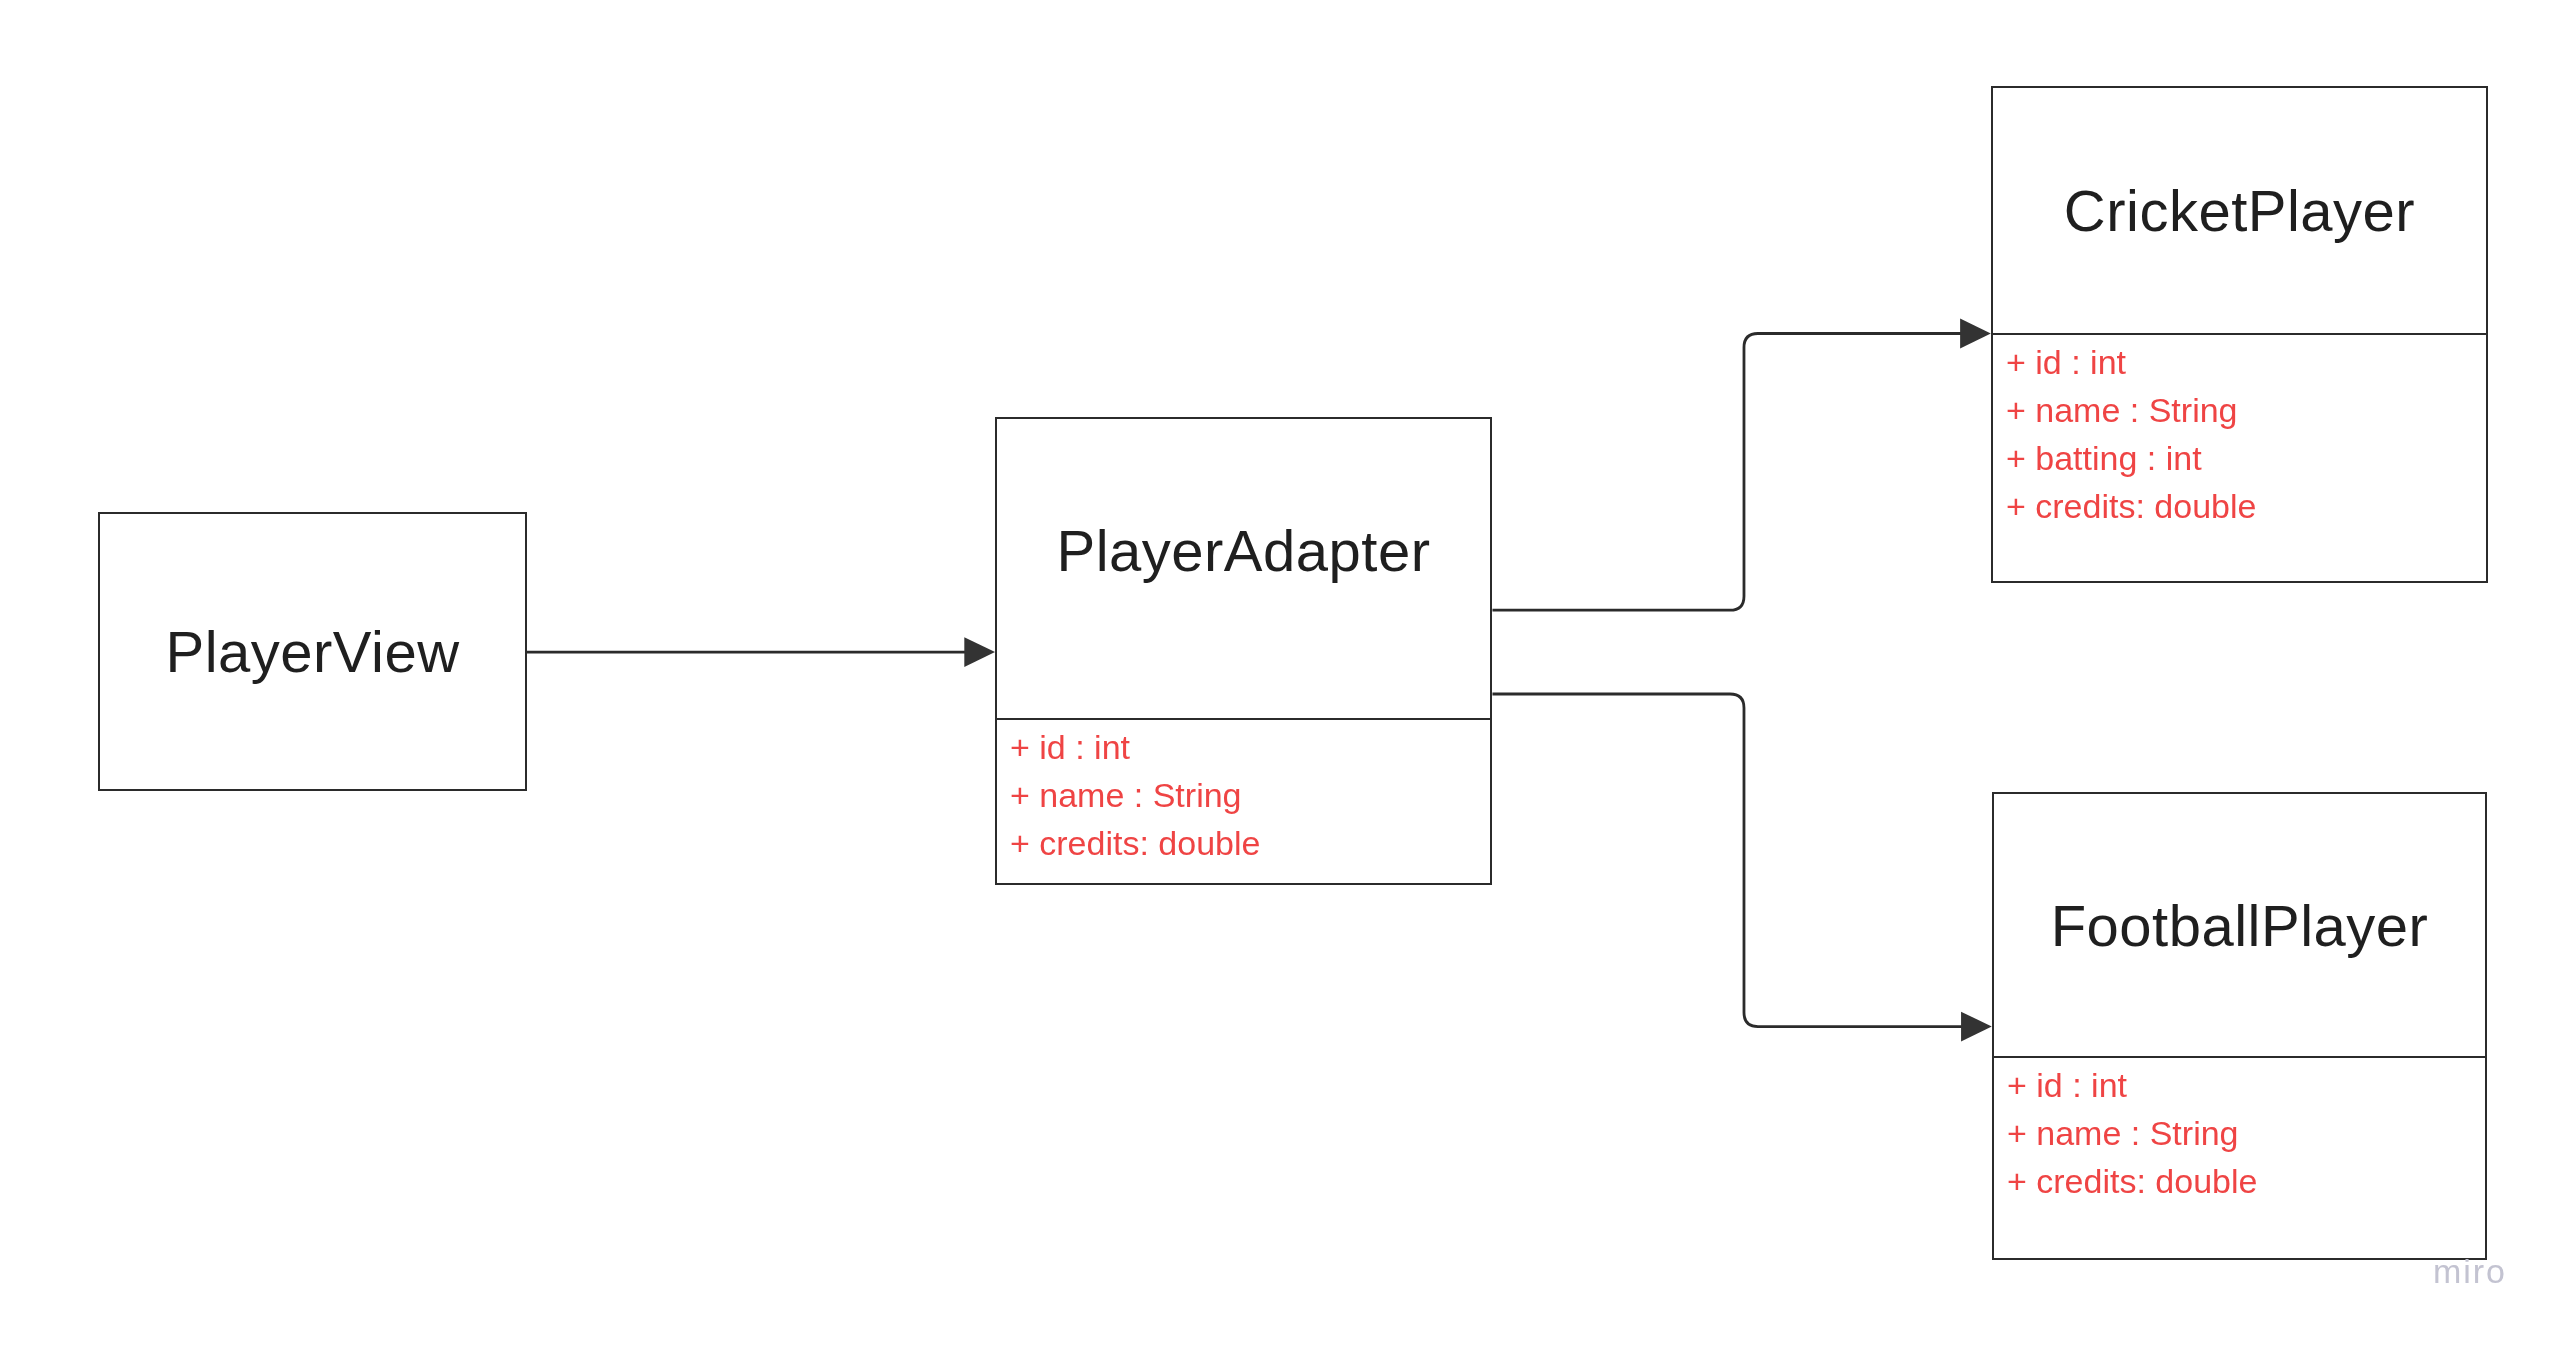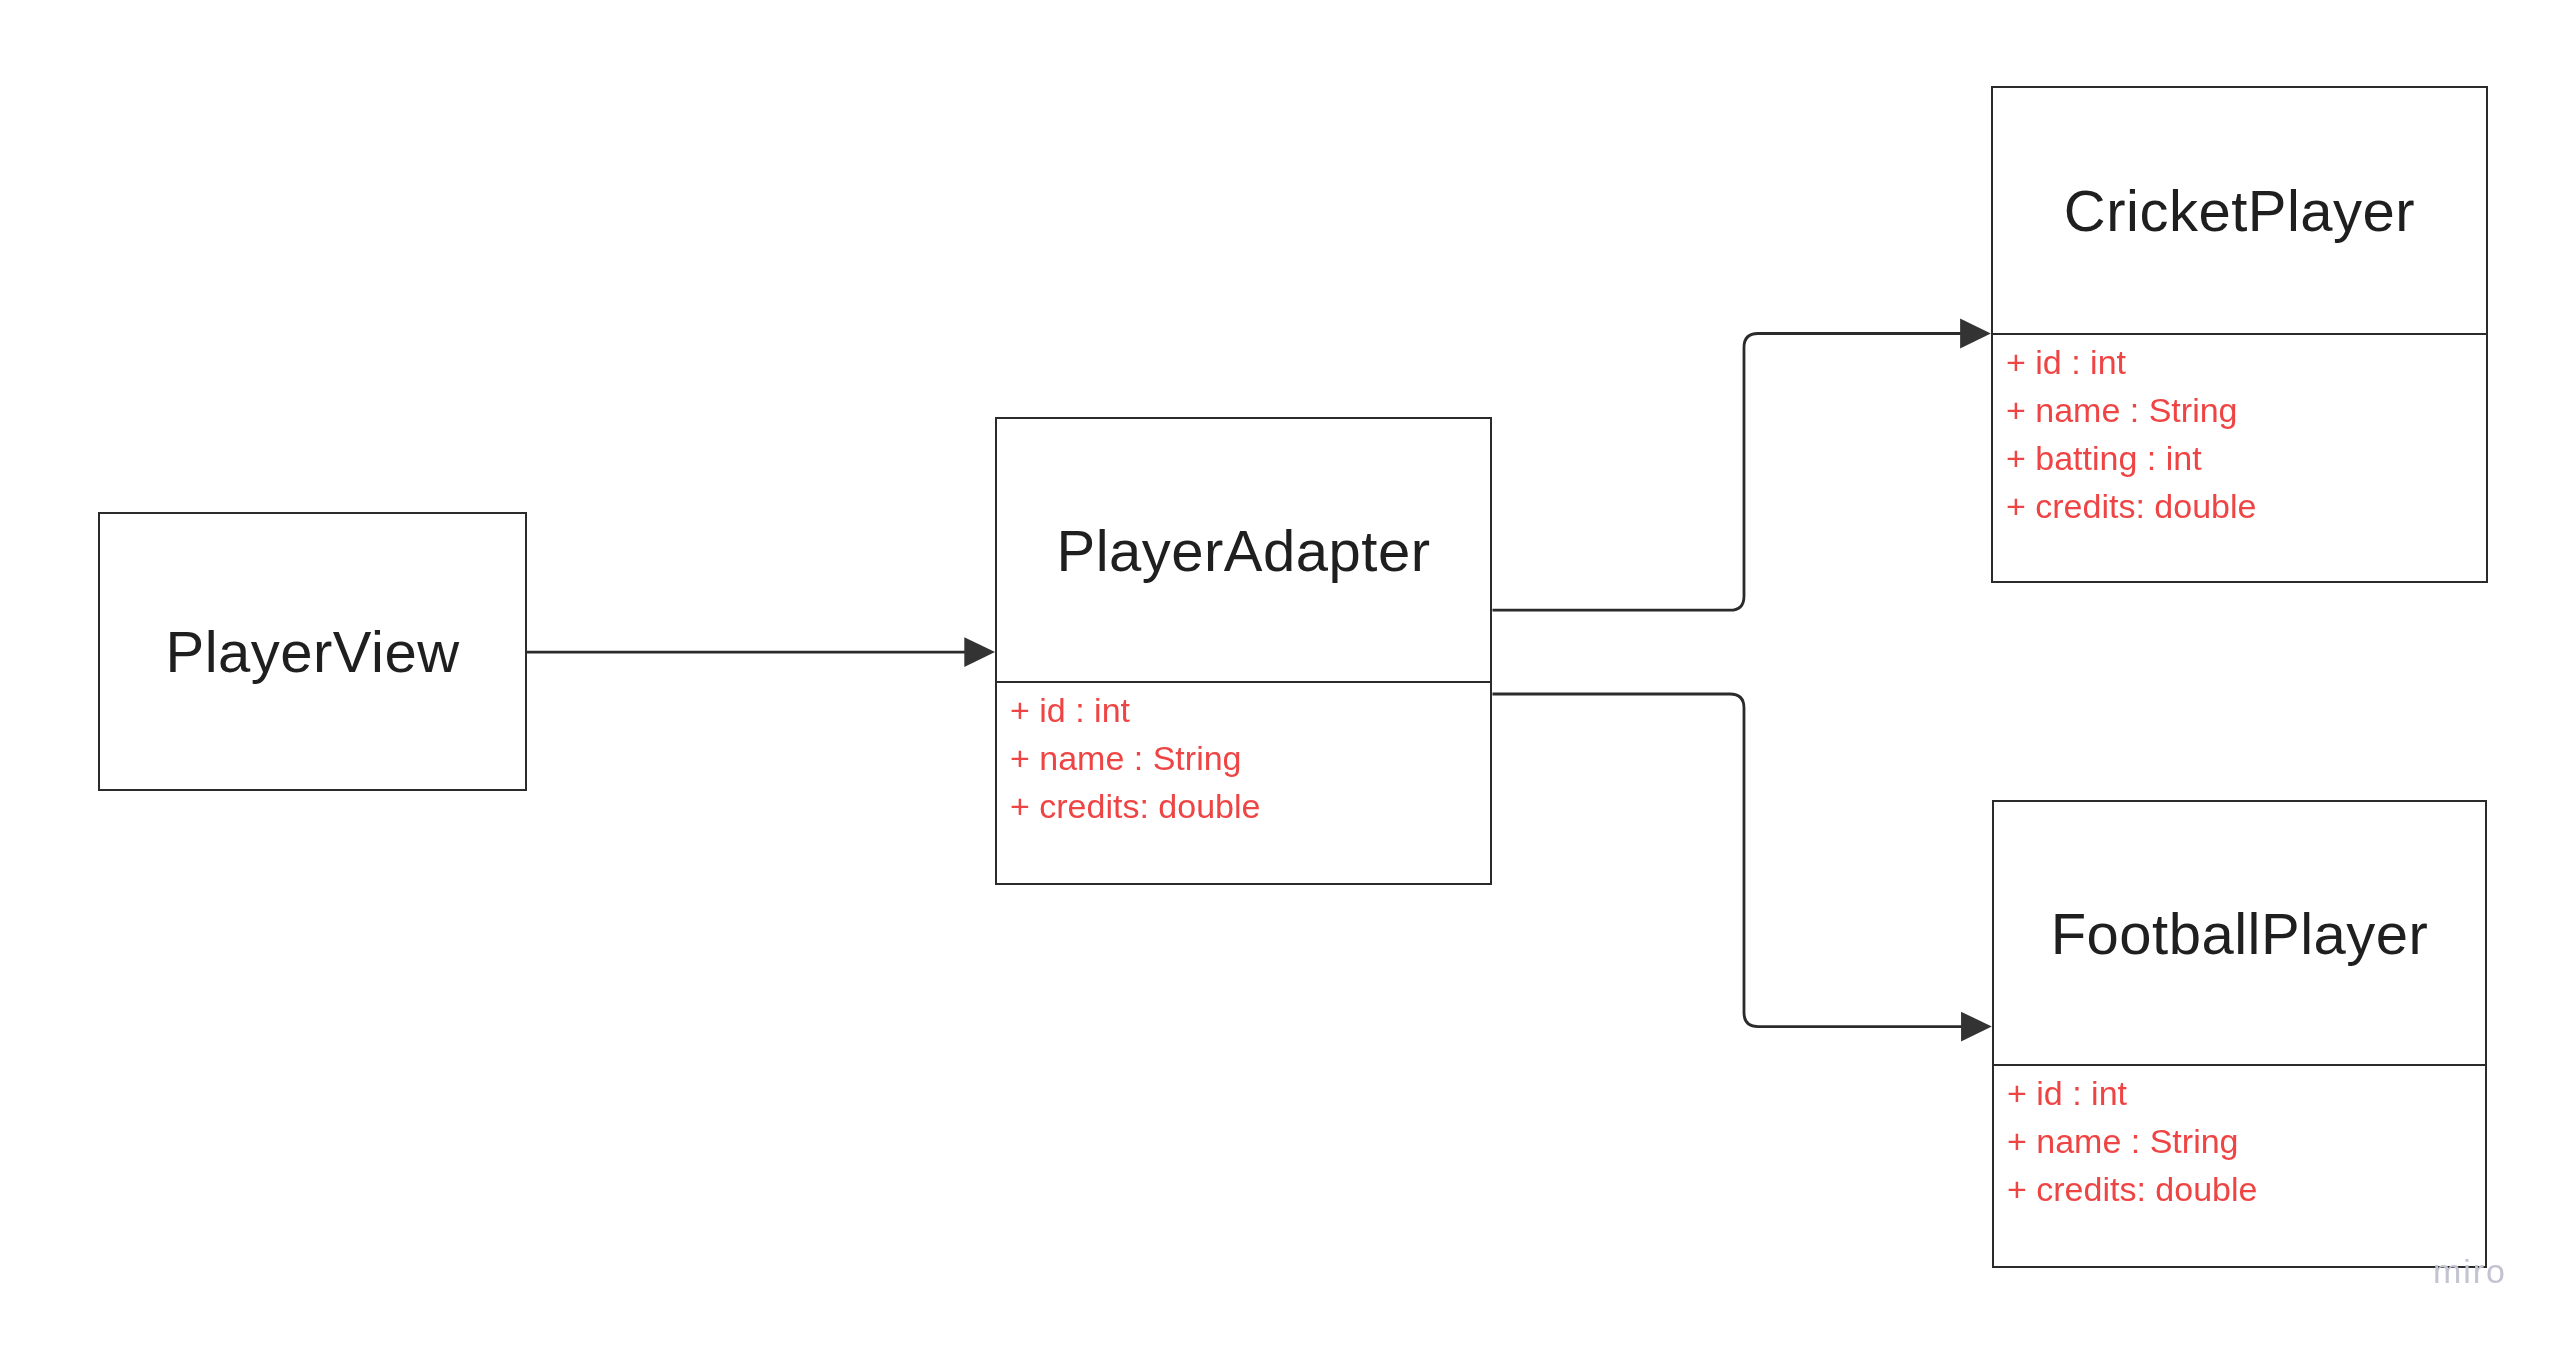--- a/index.html
+++ b/index.html
@@ -52,25 +52,25 @@
     color: #ef4444;
     text-align: left;
     white-space: nowrap;
     overflow: hidden;
   }
   .attr-row { height: 48px; }
 
   
   #box-playerview      { left: 86px;   top: 512px; width: 429px; height: 279px; margin-left: 12px; }
   #box-playerview .uml-title { height: 100%; }
-  #box-playeradapter   { left: 995px; top: 417px; width: 497px; height: 468px; }
+  #box-playeradapter   { left: 995px; top: 417px; width: 497px; height: 468px; gap: 37px; }
   #box-playeradapter .uml-title { height: 262px; }
   #box-cricketplayer   { left: 1991px; top: 86px;  width: 497px; height: 497px; }
   #box-cricketplayer .uml-title { height: 245px; }
-  #box-footballplayer  { left: 1992px; top: 792px; width: 495px; height: 468px; margin-top: 8px; }
+  #box-footballplayer  { left: 1992px; top: 792px; width: 495px; height: 468px; }
   #box-footballplayer .uml-title { height: 262px; }
 
   .miro-watermark {
     position: absolute;
     left: 2433px;
     top: 1252px;
     font-size: 34px;
     font-weight: 400;
     letter-spacing: 1.9px;
     color: #c3c3d1;

